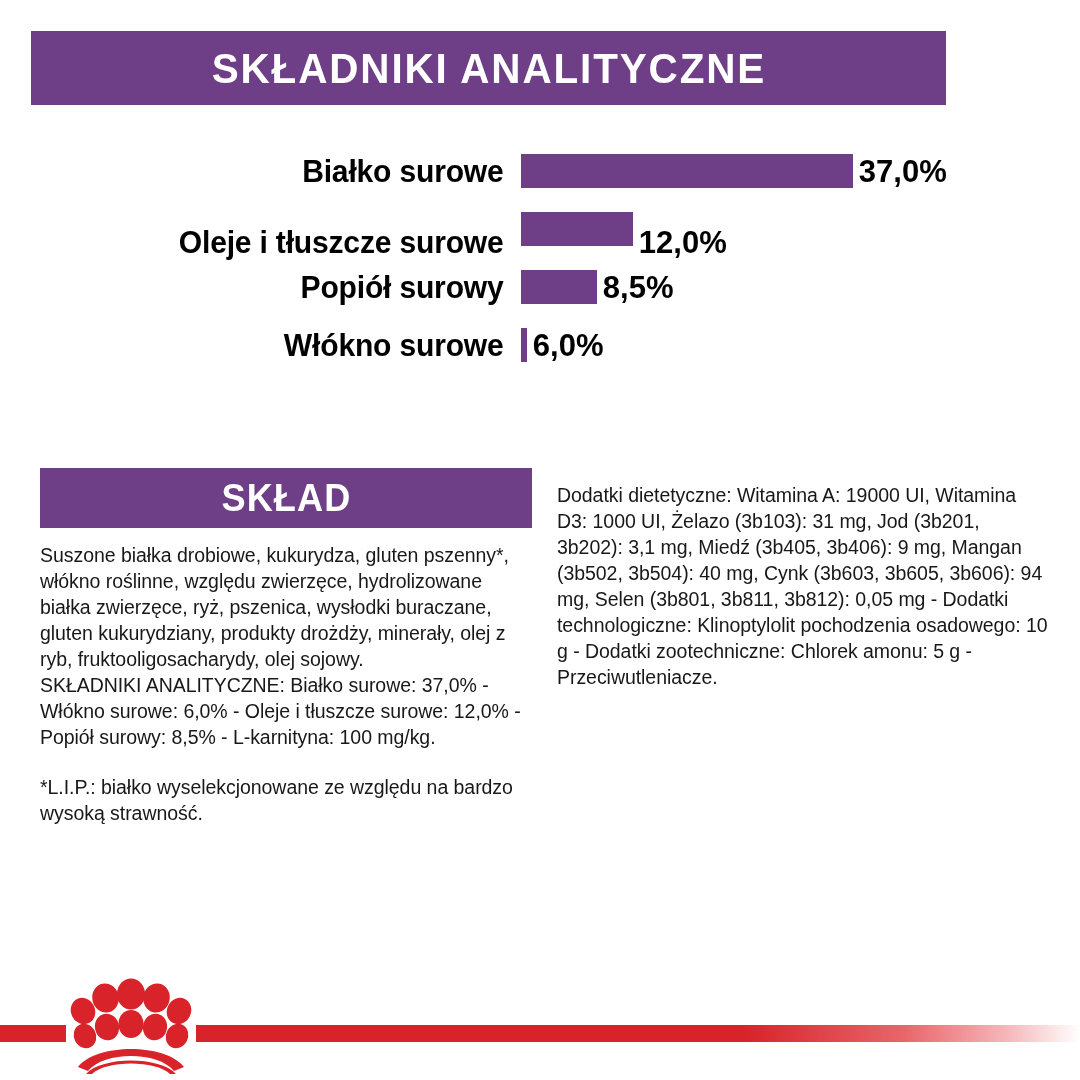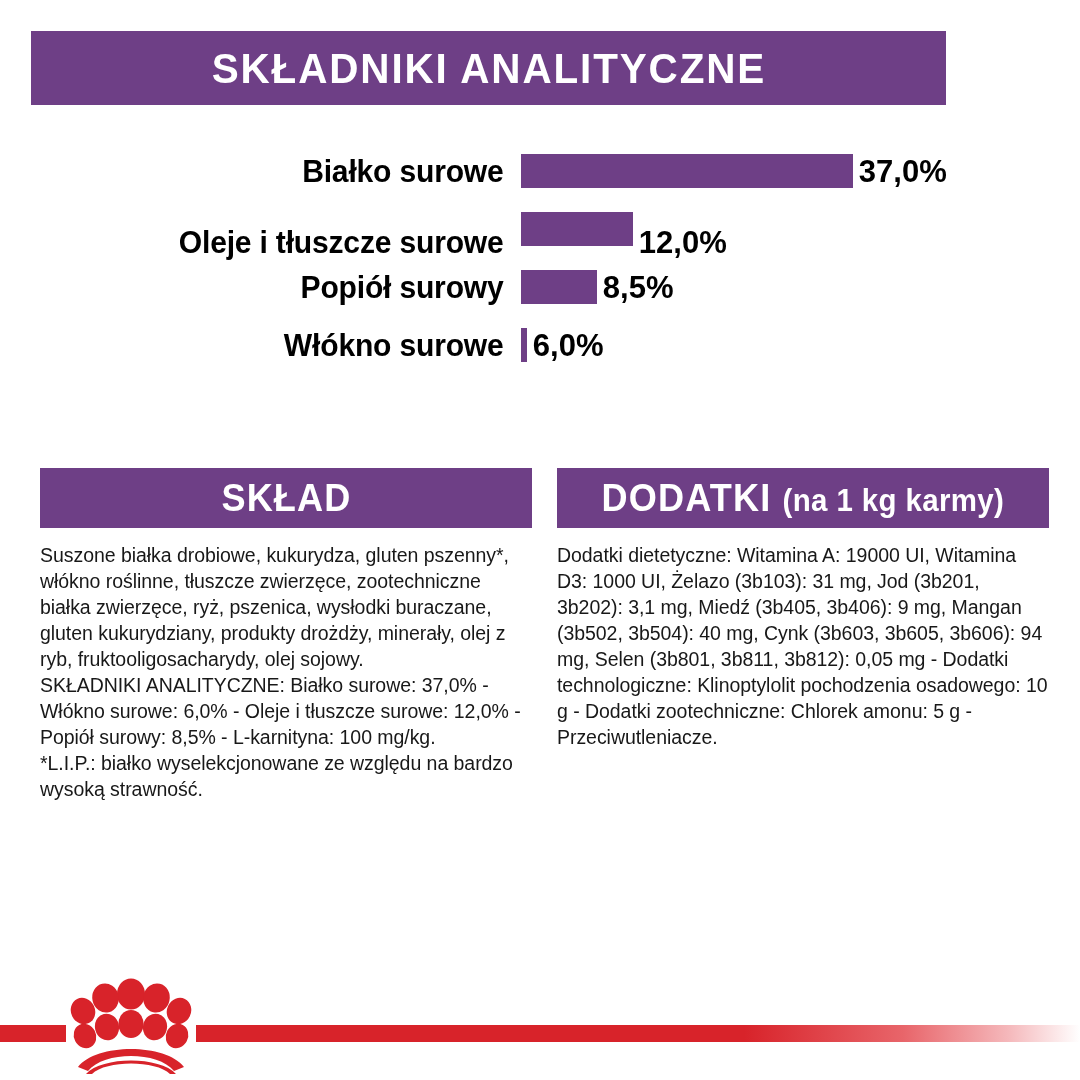--- a/index.html
+++ b/index.html
@@ -130,20 +130,21 @@
     font-family: "Liberation Sans Narrow", "Liberation Sans", sans-serif;
     font-size: 19.5px;
     line-height: 26px;
     color: #181818;
     letter-spacing: -0.05px;
   }
   .col-body p {
     margin: 0;
   }
   .col-body p.gap {
+    margin-top: 24px;
   }
 
   
   .footer {
     position: absolute;
     left: 0;
     bottom: 0;
     width: 1080px;
     height: 118px;
   }
@@ -214,30 +215,27 @@
     <span class="val-label">6,0%</span>
   </div>
 
 </div>
 
 <div class="col left">
   <div class="col-header">
     <span class="hdr-text">SKŁAD</span>
   </div>
   <div class="col-body">
-    <p>Suszone białka drobiowe, kukurydza, gluten pszenny*, włókno roślinne, tłuszcze zwierzęce, zootechniczne białka zwierzęce, ryż, pszenica, wysłodki buraczane, gluten kukurydziany, produkty drożdży, minerały, olej z ryb, fruktooligosacharydy, olej sojowy.</p>
+    <p>Suszone białka drobiowe, kukurydza, gluten pszenny*, włókno roślinne, względu zwierzęce, hydrolizowane białka zwierzęce, ryż, pszenica, wysłodki buraczane, gluten kukurydziany, produkty drożdży, minerały, olej z ryb, fruktooligosacharydy, olej sojowy.</p>
     <p>SKŁADNIKI ANALITYCZNE: Białko surowe: 37,0% - Włókno surowe: 6,0% - Oleje i tłuszcze surowe: 12,0% - Popiół surowy: 8,5% - L-karnityna: 100 mg/kg.</p>
     <p class="gap">*L.I.P.: białko wyselekcjonowane ze względu na bardzo wysoką strawność.</p>
   </div>
 </div>
 
 <div class="col right">
-  <div class="col-header">
-    <span class="hdr-text"><span>DODATKI</span> <span class="sub">(na 1 kg karmy)</span></span>
-  </div>
   <div class="col-body">
     <p>Dodatki dietetyczne: Witamina A: 19000 UI, Witamina D3: 1000 UI, Żelazo (3b103): 31 mg, Jod (3b201, 3b202): 3,1 mg, Miedź (3b405, 3b406): 9 mg, Mangan (3b502, 3b504): 40 mg, Cynk (3b603, 3b605, 3b606): 94 mg, Selen (3b801, 3b811, 3b812): 0,05 mg - Dodatki technologiczne: Klinoptylolit pochodzenia osadowego: 10 g - Dodatki zootechniczne: Chlorek amonu: 5 g - Przeciwutleniacze.</p>
   </div>
 </div>
 
 <div class="footer">
   <div class="rule-left"></div>
   <div class="rule-right"></div>
   <div class="crown">
     <svg viewBox="0 0 130 104" width="130" height="104" aria-hidden="true">

